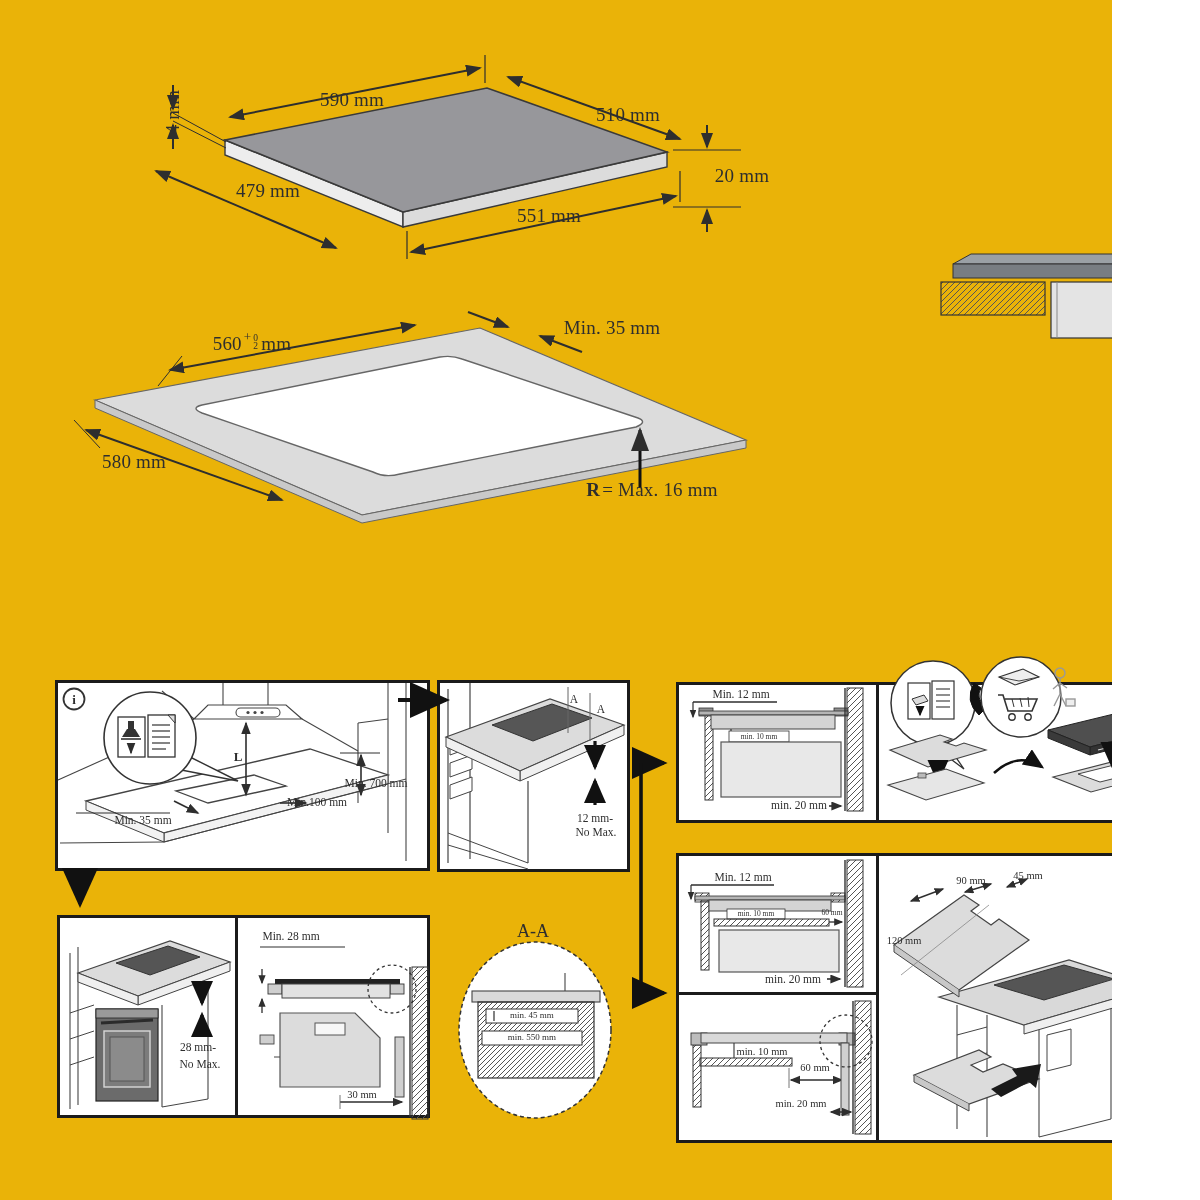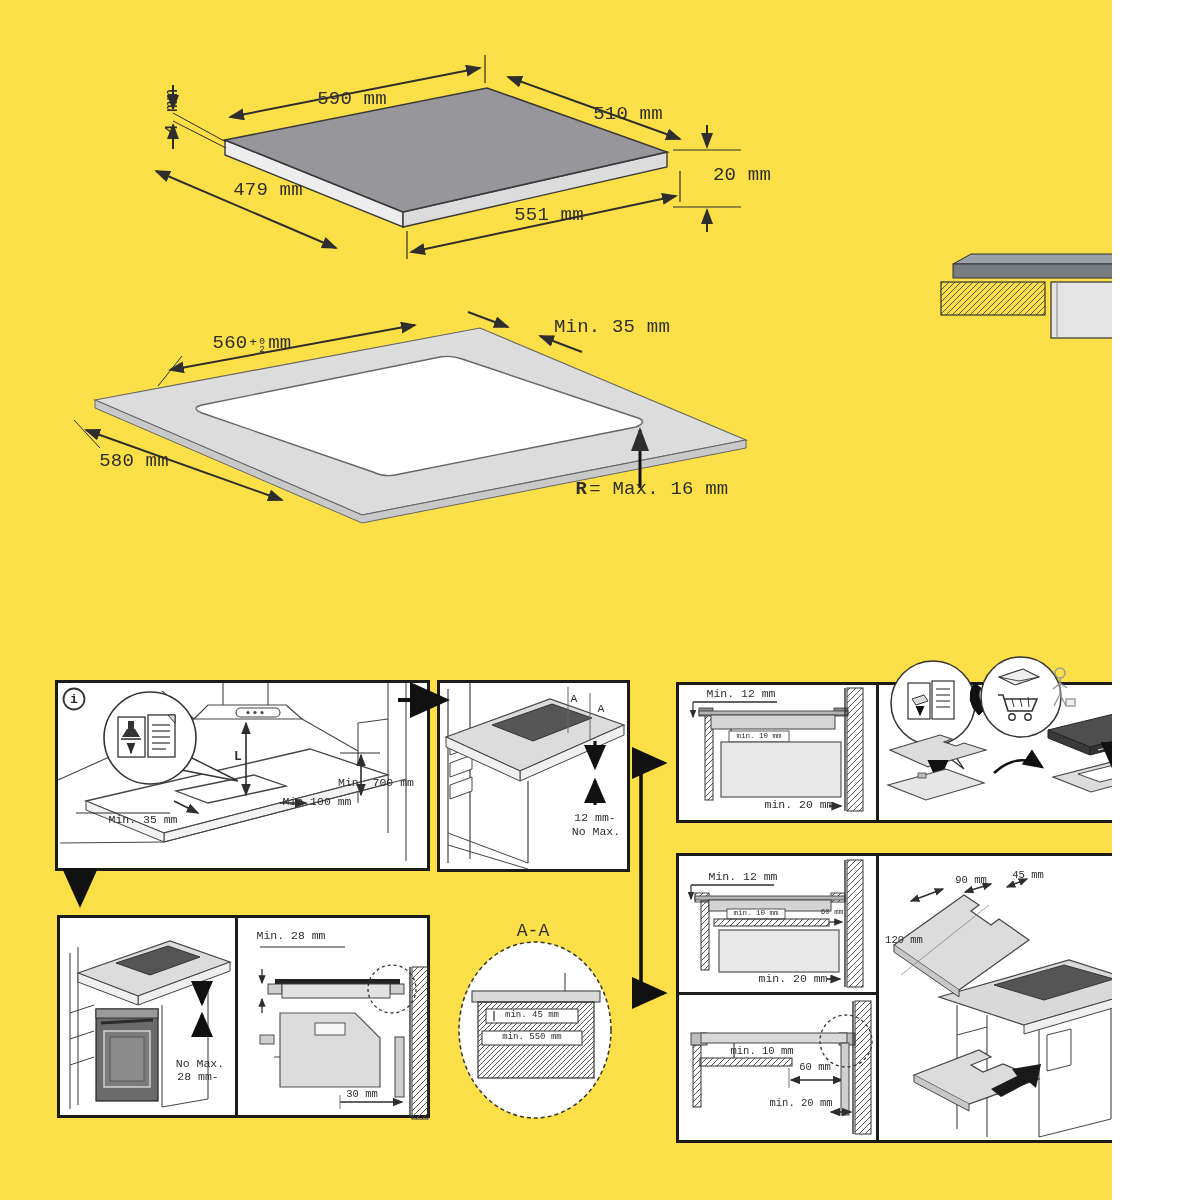--- a/index.html
+++ b/index.html
@@ -1,30 +1,30 @@
 <!DOCTYPE html>
 <html><head>
 <meta charset="utf-8">
 <style>
   html,body{margin:0;padding:0;background:#fff;}
-  #page{position:relative;width:1112px;height:1200px;background:#fde047;overflow:hidden;
-        font-family:Liberation Mono, monospace;color:#2e2e2e;}
+  #page{position:relative;width:1112px;height:1200px;background:#eab308;overflow:hidden;
+        font-family:Liberation Serif, serif;color:#2e2e2e;}
   svg{position:absolute;overflow:visible;}
   .panel{position:absolute;border:3px solid #1b1b1b;background:#fff;box-sizing:border-box;}
   .vdiv,.hdiv{position:absolute;background:#1b1b1b;}
   .lbl{position:absolute;transform:translate(-50%,-50%);white-space:nowrap;color:#2e2e2e;
        font-size:12px;line-height:1.05;}
   .big{font-size:19px;letter-spacing:.2px;}
   .md{font-size:11.5px;}
   .sm{font-size:10.5px;}
   .tiny{font-size:7.5px;}
   .aa{font-size:9px;}
   .rot{transform:translate(-50%,-50%) rotate(-90deg);}
   .b{font-weight:bold;}
-  .comp{display:flex;align-items:flex-end;gap:2px;}
+  .comp{display:flex;align-items:flex-start;gap:2px;}
   .frac{display:inline-flex;flex-direction:column;align-items:center;font-size:9.5px;line-height:8px;margin:0 1px 0 0;}
   .plus{font-size:13px;position:relative;top:-4px;}
 </style>
 </head>
 <body>
 
 <div id="page">
 
   <svg style="left:140px;top:55px" width="690" height="235" viewBox="0 0 690 235">
     <defs>
@@ -498,21 +498,21 @@
   <div class="lbl md" style="left:793px;top:979px">min. 20 mm</div>
 
   <div class="lbl sm" style="left:762px;top:1052px">min. 10 mm</div>
   <div class="lbl sm" style="left:815px;top:1068px">60 mm</div>
   <div class="lbl sm" style="left:801px;top:1104px">min. 20 mm</div>
 
   <div class="lbl sm" style="left:904px;top:941px">120 mm</div>
   <div class="lbl sm" style="left:971px;top:881px">90 mm</div>
   <div class="lbl sm" style="left:1028px;top:876px">45 mm</div>
 
-  <div class="lbl md" style="left:198px;top:1077px">28 mm-</div>
+  <div class="lbl md" style="left:198px;top:1047px">28 mm-</div>
   <div class="lbl md" style="left:200px;top:1064px">No Max.</div>
 
   <div class="lbl md" style="left:291px;top:936px">Min. 28 mm</div>
   <div class="lbl sm" style="left:362px;top:1095px">30 mm</div>
 
   <div class="lbl" style="left:533px;top:931px;font-size:18px">A-A</div>
   <div class="lbl aa" style="left:532px;top:1016px">min. 45 mm</div>
   <div class="lbl aa" style="left:532px;top:1038px">min. 550 mm</div>
 
 </div>

